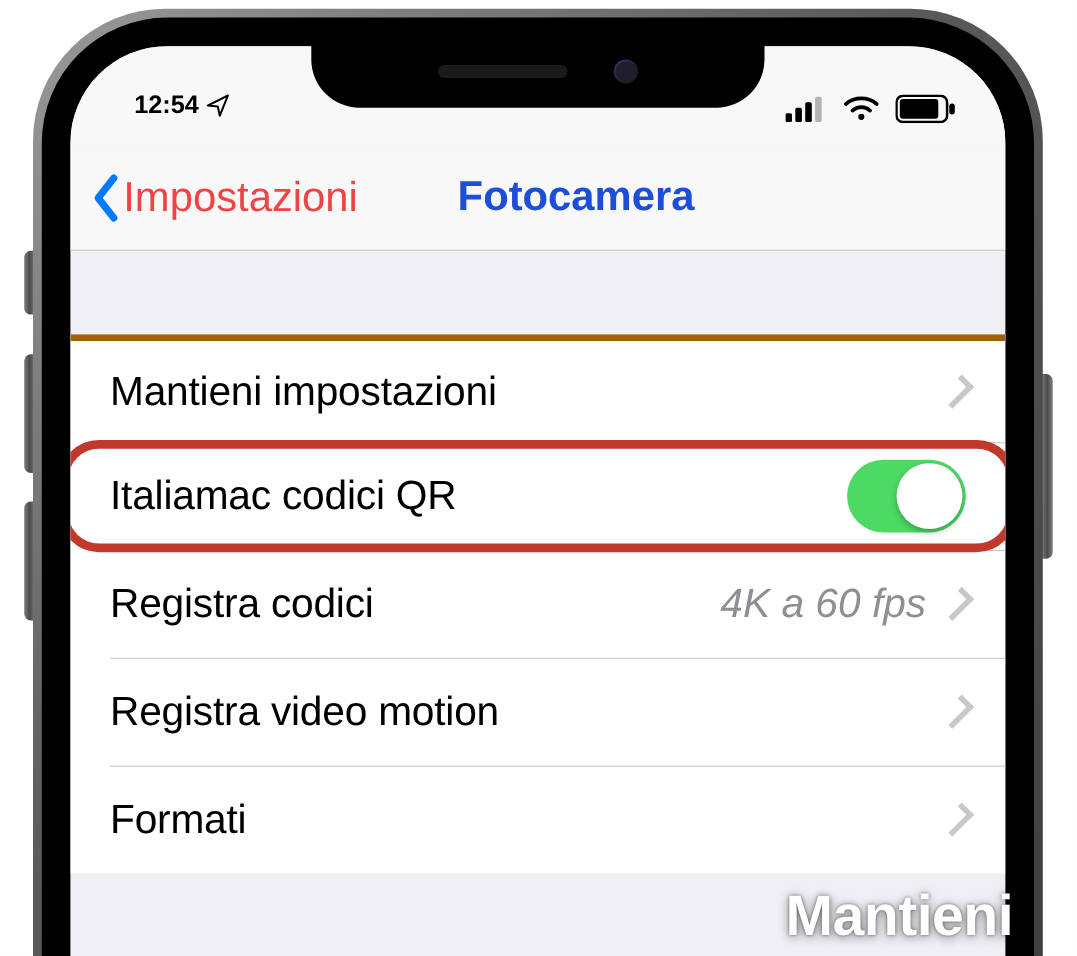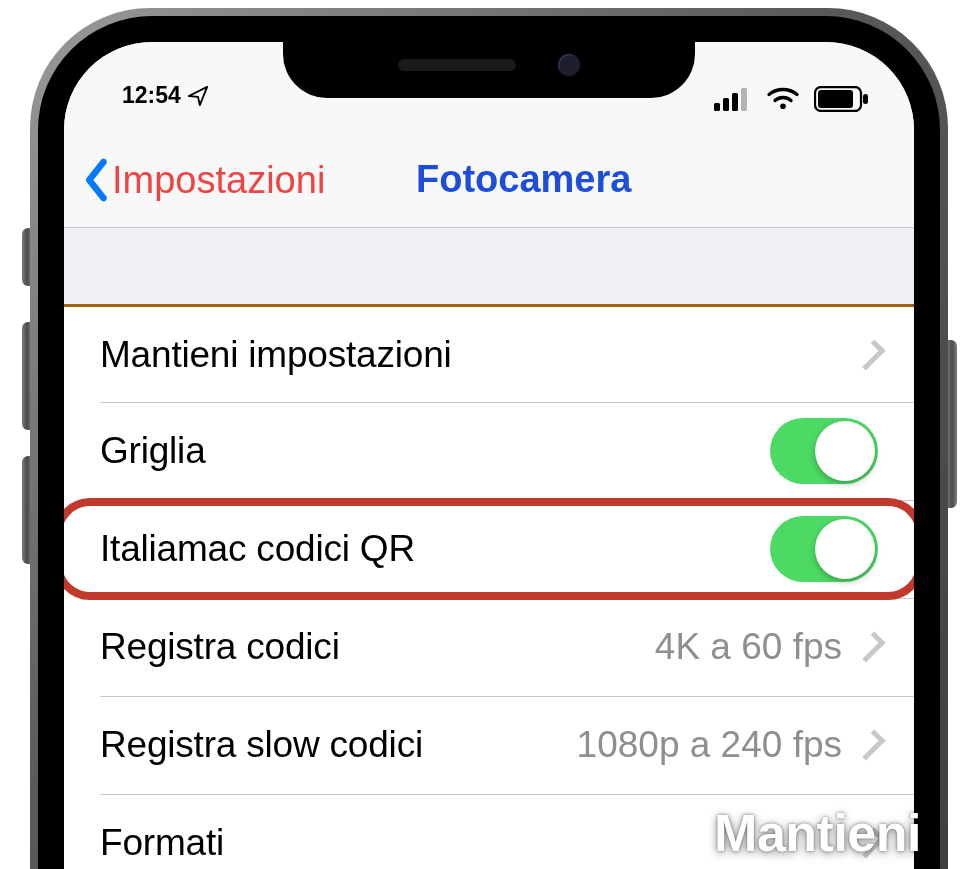--- a/index.html
+++ b/index.html
@@ -119,24 +119,24 @@
   align-items: center;
   justify-content: space-between;
   position: relative;
 }
 .row + .row::before {
   content: "";
   position: absolute;
   left: 36px; right: 0; top: 0;
   height: 1px; background: #c8c7cc;
 }
-.list .row:first-child { border-top: 3px solid #a16207; gap: 48px; }
+.list .row:first-child { border-top: 6px solid #a16207; gap: 48px; }
 .row-label { font-size: 37px; color: #000; font-weight: 400; letter-spacing: -.2px; }
 .row-right { display: flex; align-items: center; gap: 20px; }
-.row-value { font-size: 37px; color: #8e8e93; }
+.row-value { font-size: 37px; color: #8e8e93; font-style: italic; }
 
 
 .chevron {
   width: 16px; height: 28px;
   border-right: 5px solid #c7c7cc;
   border-top: 5px solid #c7c7cc;
   transform: rotate(45deg);
 }
 
 
@@ -236,51 +236,42 @@
 
       <div class="list">
 
         <div class="row">
           <span class="row-label">Mantieni impostazioni</span>
           <div class="row-right">
                 <div class="chevron"></div>
               </div>
         </div>
 
-        <div class="row">
-          <span class="row-label">Griglia</span>
-          <div class="row-right">
-            <div class="toggle on">
-                  <div class="knob"></div>
-                </div>
-          </div>
-        </div>
 
         <div class="row" style="position:relative">
           <span class="row-label">Italiamac codici QR</span>
           <div class="row-right">
             <div class="toggle on">
                   <div class="knob"></div>
                 </div>
           </div>
           <div class="highlight" style="left:-10px; right:-10px; top:-2px; bottom:-2px;"></div>
         </div>
 
         <div class="row">
           <span class="row-label">Registra codici</span>
           <div class="row-right">
             <span class="row-value">4K a 60 fps</span>
             <div class="chevron"></div>
           </div>
         </div>
 
         <div class="row">
-          <span class="row-label">Registra slow codici</span>
-          <div class="row-right">
-            <span class="row-value">1080p a 240 fps</span>
+          <span class="row-label">Registra video motion</span>
+          <div class="row-right">
             <div class="chevron"></div>
           </div>
         </div>
 
         <div class="row">
           <span class="row-label">Formati</span>
           <div class="row-right">
                 <div class="chevron"></div>
               </div>
         </div>

